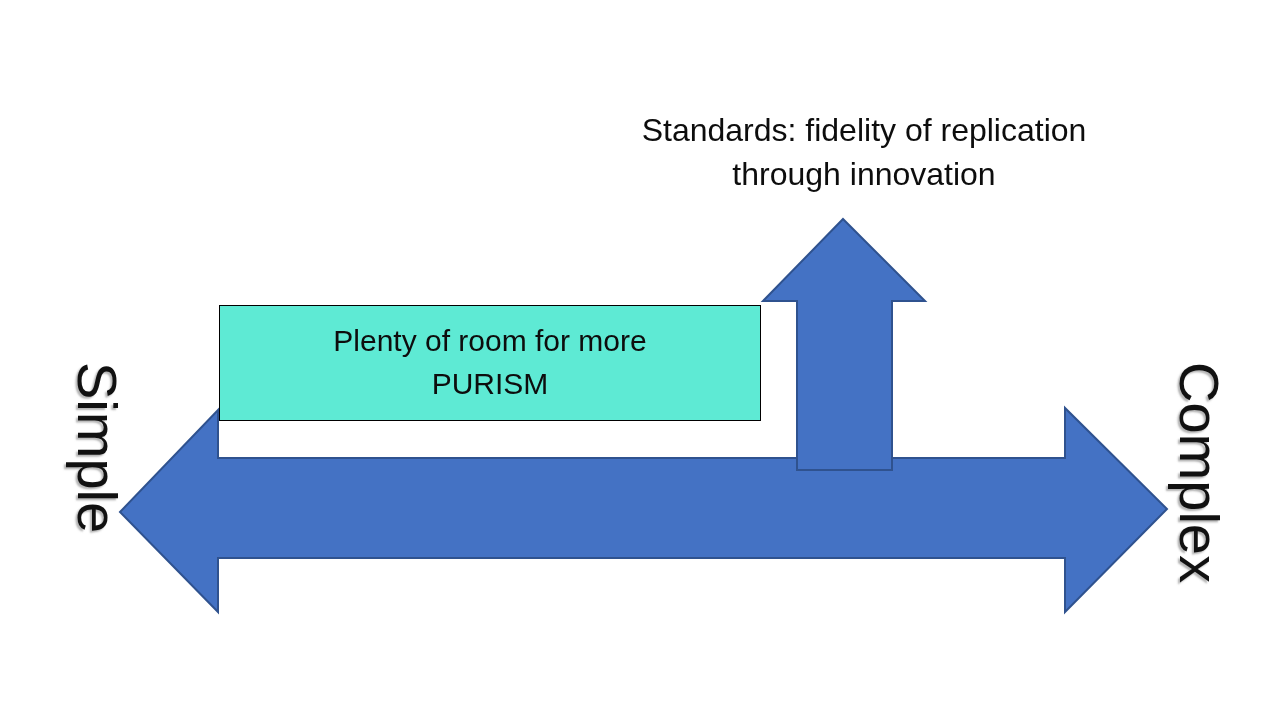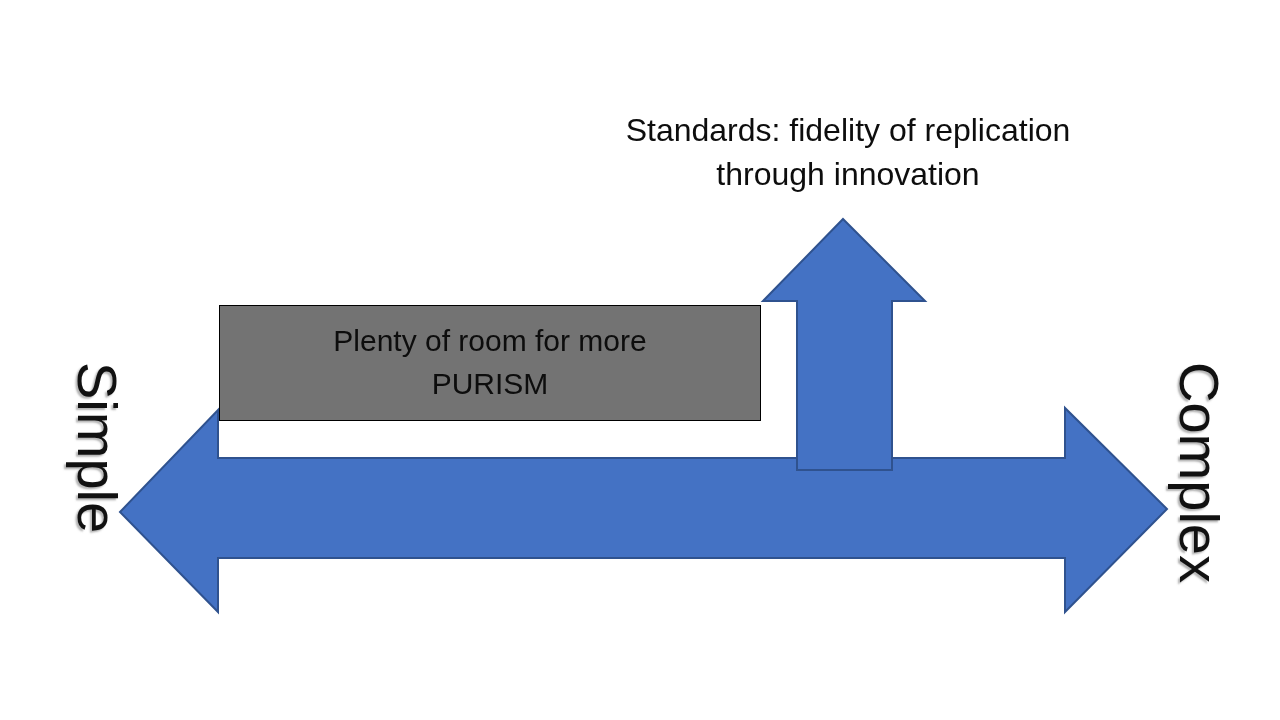--- a/index.html
+++ b/index.html
@@ -24,39 +24,39 @@
     position: absolute;
     left: 0;
     top: 0;
     width: 1280px;
     height: 720px;
   }
 
   
   .caption-top {
     position: absolute;
-    left: 528px;
+    left: 544px;
     top: 108px;
     width: 640px;
     text-align: center;
     font-size: 32px;
     line-height: 1.38;
     color: #0d0d0d;
     font-family: "Liberation Sans", sans-serif;
     white-space: pre-line;
   }
 
   
   .text-box {
     position: absolute;
     left: 219px;
     top: 305px;
     width: 542px;
     height: 116px;
-    background: #737373;
+    background: #5eead4;
     border: 1.6px solid #000000;
     box-sizing: border-box;
     display: flex;
     align-items: center;
     justify-content: center;
   }
   .text-box-label {
     font-size: 30px;
     line-height: 1.42;
     color: #0d0d0d;

